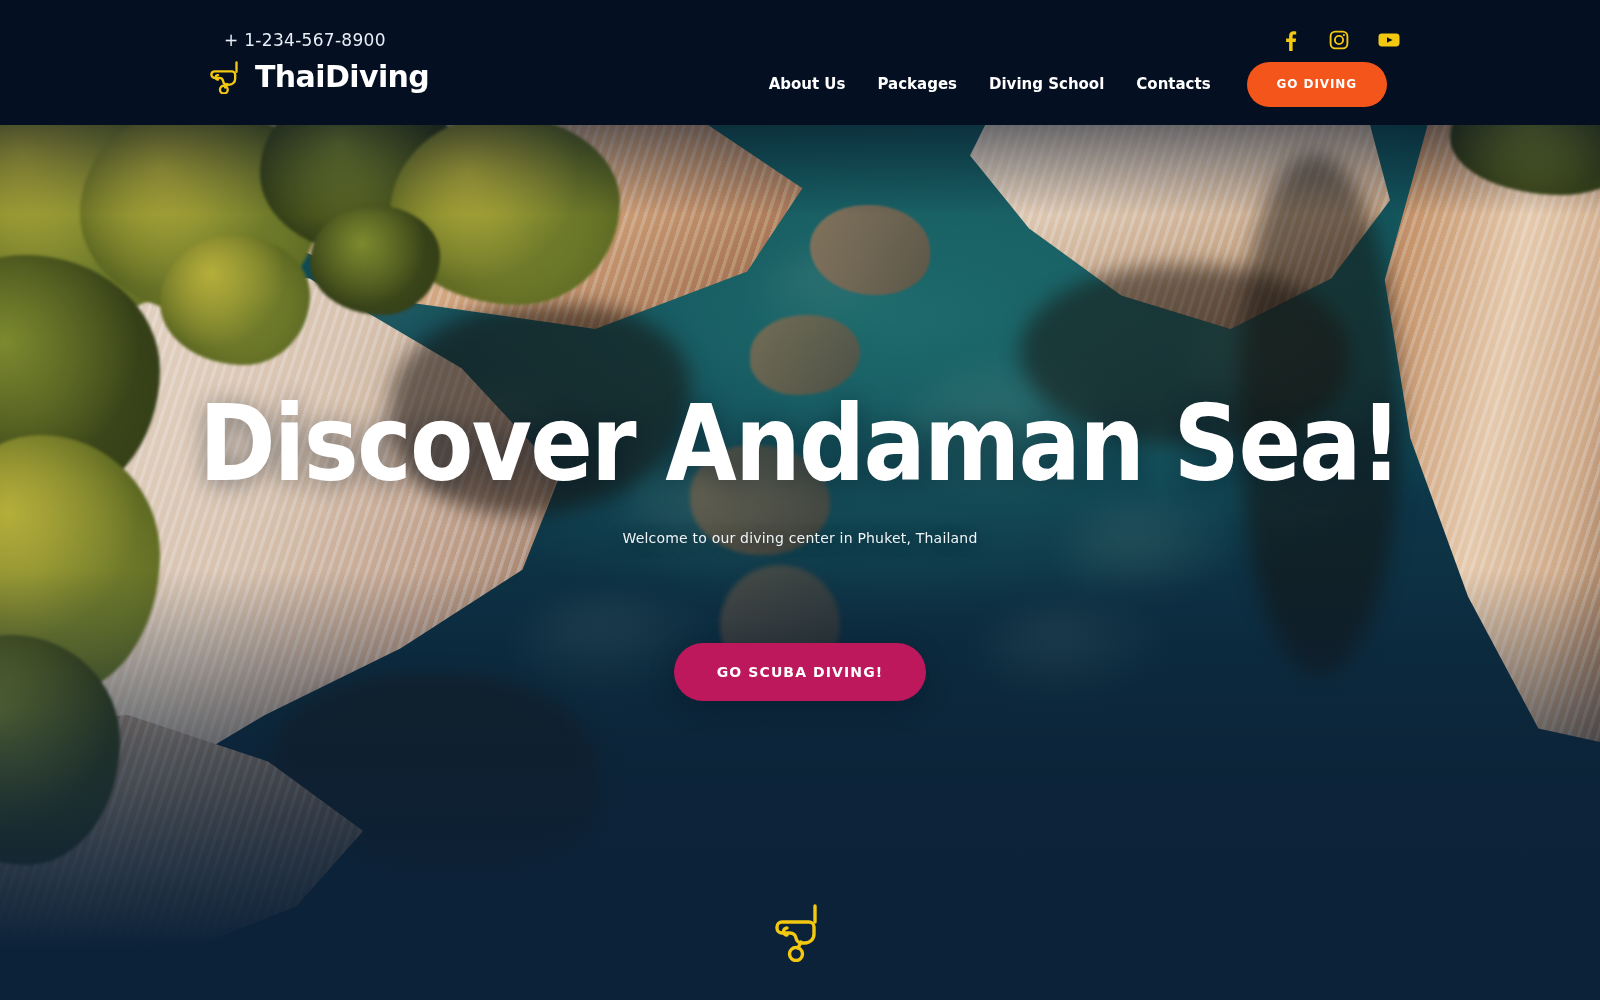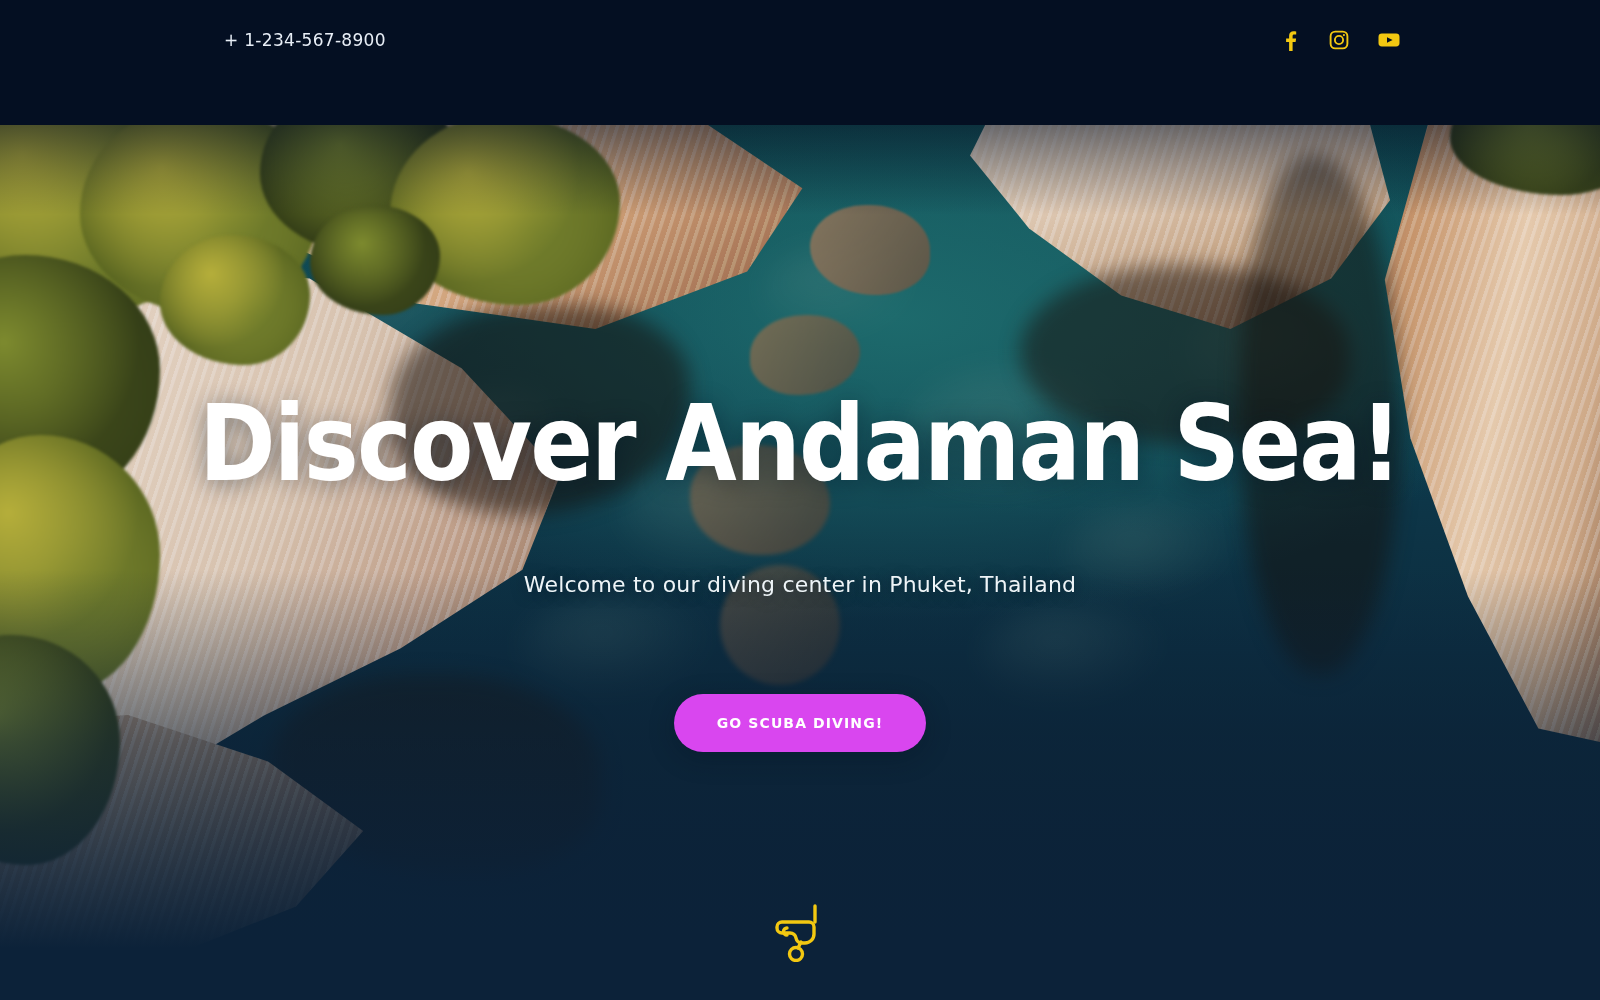--- a/index.html
+++ b/index.html
@@ -159,29 +159,28 @@
     font-size:105px;
     line-height:1.0;
     font-weight:bold;
     letter-spacing:-2px;
     font-family:"DejaVu Sans", sans-serif;
     text-shadow:0 3px 26px rgba(0,20,35,.45);
     white-space:nowrap;
     transform:scaleX(.88);
   }
   .hero-sub {
-    margin-top:42px;
-    color:#eef4f7; font-size:22px; letter-spacing:.2px;
+    color:#eef4f7; font-size:14px; letter-spacing:.2px;
     font-family:"DejaVu Sans", sans-serif;
     text-shadow:0 2px 14px rgba(0,20,35,.5);
     white-space:nowrap;
   }
   .hero-btn {
     margin-top:64px;
-    background:#d946ef; color:#ffffff;
+    background:#be185d; color:#ffffff;
     border:none; border-radius:33px;
     font-size:14px; font-weight:bold; letter-spacing:1.1px;
     font-family:"DejaVu Sans", sans-serif;
     padding:0 43px; height:58px; line-height:58px;
     cursor:pointer; white-space:nowrap;
     box-shadow:0 6px 26px rgba(0,15,30,.30);
   }
 
   .scroll-mark {
     position:absolute; left:50%; transform:translateX(-50%);
@@ -320,15 +319,37 @@
         </a>
         <a class="soc">
           <svg viewBox="0 0 24 22" width="24" height="22">
             <rect x="1.5" y="4.5" width="21" height="13" rx="3.4" fill="#f3c811"></rect>
             <path d="M10 8.2 l5.6 2.8 L10 13.8 z" fill="#040f22"></path>
           </svg>
         </a>
       </div>
     </div>
 
+    <div class="navrow">
+      <div class="logo">
+        <span class="logo-mark">
+          <svg viewBox="0 0 38 36" width="36" height="34" fill="none" stroke="#f3c811" stroke-width="2.5" stroke-linecap="round" stroke-linejoin="round">
+            <path d="M5 12 h18 a3.6 3.6 0 0 1 3.6 3.6 v4.2 a6.4 6.4 0 0 1 -6.4 6.4 h-2 a4.3 4.3 0 0 1 -4.3 -3.6 a4.3 4.3 0 0 0 -4.3 -3.6 H5 a3.6 3.6 0 0 1 -3.6 -3.6 v-.2 A3.6 3.6 0 0 1 5 12 z"></path>
+            <path d="M8.4 16 a2.1 2.1 0 0 0 0 4.6"></path>
+            <path d="M18 25.4 l-2 3.6"></path>
+            <circle cx="14.6" cy="31.4" r="4.1"></circle>
+            <path d="M28 2.6 v9.8"></path>
+          </svg>
+        </span>
+        <span class="logo-text">ThaiDiving</span>
+      </div>
+
+      <nav class="nav">
+        <a class="nav-link">About Us</a>
+        <a class="nav-link">Packages</a>
+        <a class="nav-link">Diving School</a>
+        <a class="nav-link">Contacts</a>
+        <button class="nav-cta">GO DIVING</button>
+      </nav>
+    </div>
   </header>
 
 </div>
 
 </body></html>

